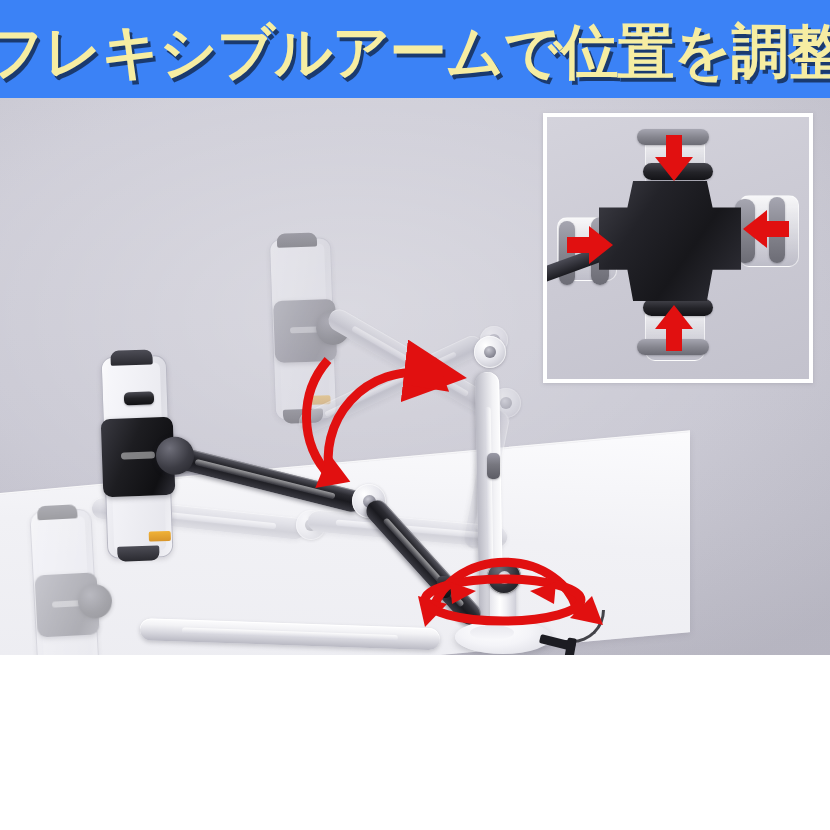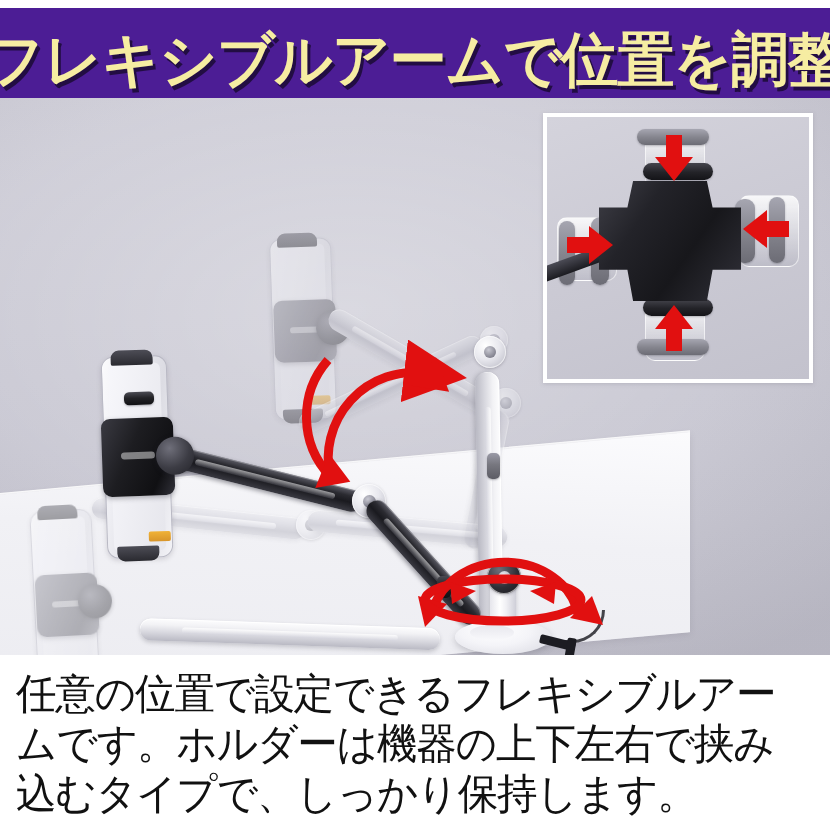--- a/index.html
+++ b/index.html
@@ -16,24 +16,24 @@
   #page {
     position: relative;
     width: 830px;
     height: 830px;
     background: #ffffff;
   }
 
   
   #header-banner {
     position: absolute;
-    left: 0; top: 8px;
+    left: 0; top: 0;
     width: 830px;
     height: 98px;
-    background: #4c1d95;
+    background: #3b82f6;
     overflow: hidden;
   }
   #header-title {
     position: absolute;
     left: 0; top: 0;
     width: 830px;
     height: 98px;
     display: flex;
     align-items: center;
     justify-content: center;
@@ -526,17 +526,14 @@
             <rect x="216" y="104" width="26" height="16" fill="#e11010"></rect>
             <path d="M 220 93 L 220 131 L 196 112 Z" fill="#e11010"></path>
           </g>
         </svg>
 
       </div>
     </div>
 
   </div>
 
-  <div id="caption">
-    <div id="caption-text">任意の位置で設定できるフレキシブルアームです。ホルダーは機器の上下左右で挟み込むタイプで、しっかり保持します。</div>
-  </div>
 
 </div>
 
 </body></html>

